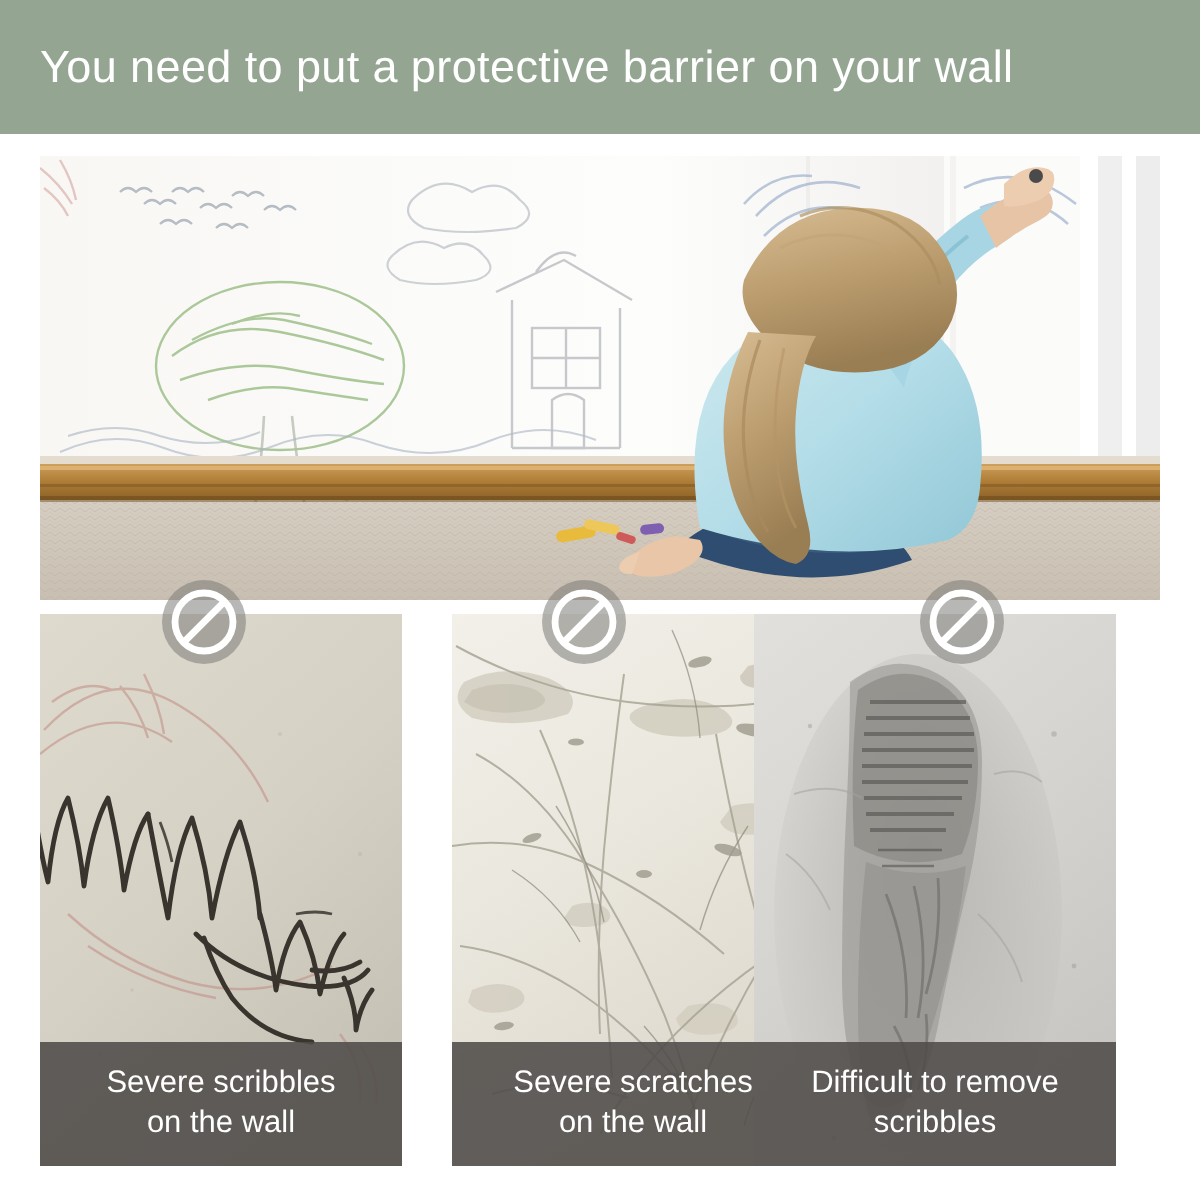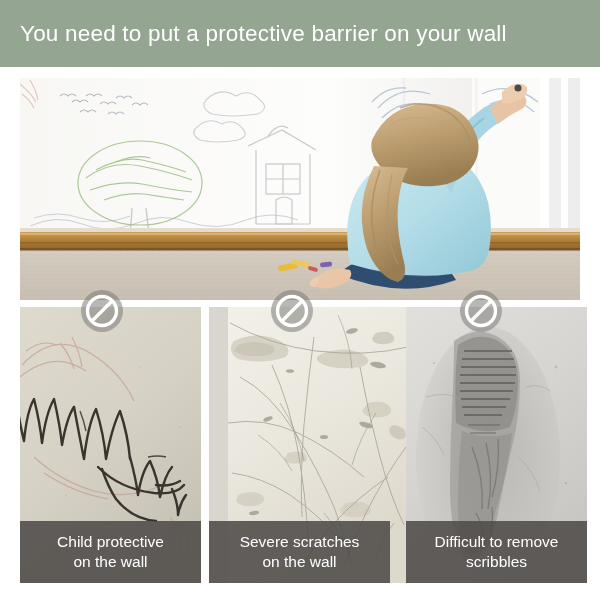--- a/index.html
+++ b/index.html
@@ -34,22 +34,22 @@
   .hero-svg{display:block;width:560px;height:222px;}
 
   
   .panels{
     position:absolute;left:20px;top:307px;width:560px;height:276px;
   }
   .panel{
     position:absolute;top:0;width:181px;height:276px;overflow:hidden;background:#d9d6d0;
   }
   .panel.p1{left:0;}
-  .panel.p2{left:189px;padding-left:19px;}
-  .panel.p3{left:386px;}
+  .panel.p2{left:206px;}
+  .panel.p3{left:357px;}
   .panel-svg{display:block;width:181px;height:276px;}
 
   .caption{
     position:absolute;left:0;bottom:0;width:181px;height:62px;
     background:rgba(78,75,73,.88);
     display:flex;flex-direction:column;align-items:center;justify-content:center;
     color:#ffffff;
     font-size:15.5px;line-height:20px;
     text-align:center;
   }
@@ -264,21 +264,21 @@
 
         <g fill="#b7b3a7" opacity="0.4">
           <circle cx="30" cy="220" r="1"></circle>
           <circle cx="70" cy="240" r="1.2"></circle>
           <circle cx="120" cy="60" r="1"></circle>
           <circle cx="160" cy="120" r="1.1"></circle>
           <circle cx="46" cy="188" r="0.9"></circle>
         </g>
       </svg>
       <div class="caption">
-        <span>Child protective</span>
+        <span>Severe scribbles</span>
         <span>on the wall</span>
       </div>
     </div>
 
     <div class="panel p2">
       <svg class="panel-svg" viewBox="0 0 181 276" preserveAspectRatio="none">
         <defs>
           <linearGradient id="p2wall" x1="0" y1="0" x2="0.4" y2="1">
             <stop offset="0" stop-color="#f2f0e9"></stop>
             <stop offset="0.5" stop-color="#eae7de"></stop>

